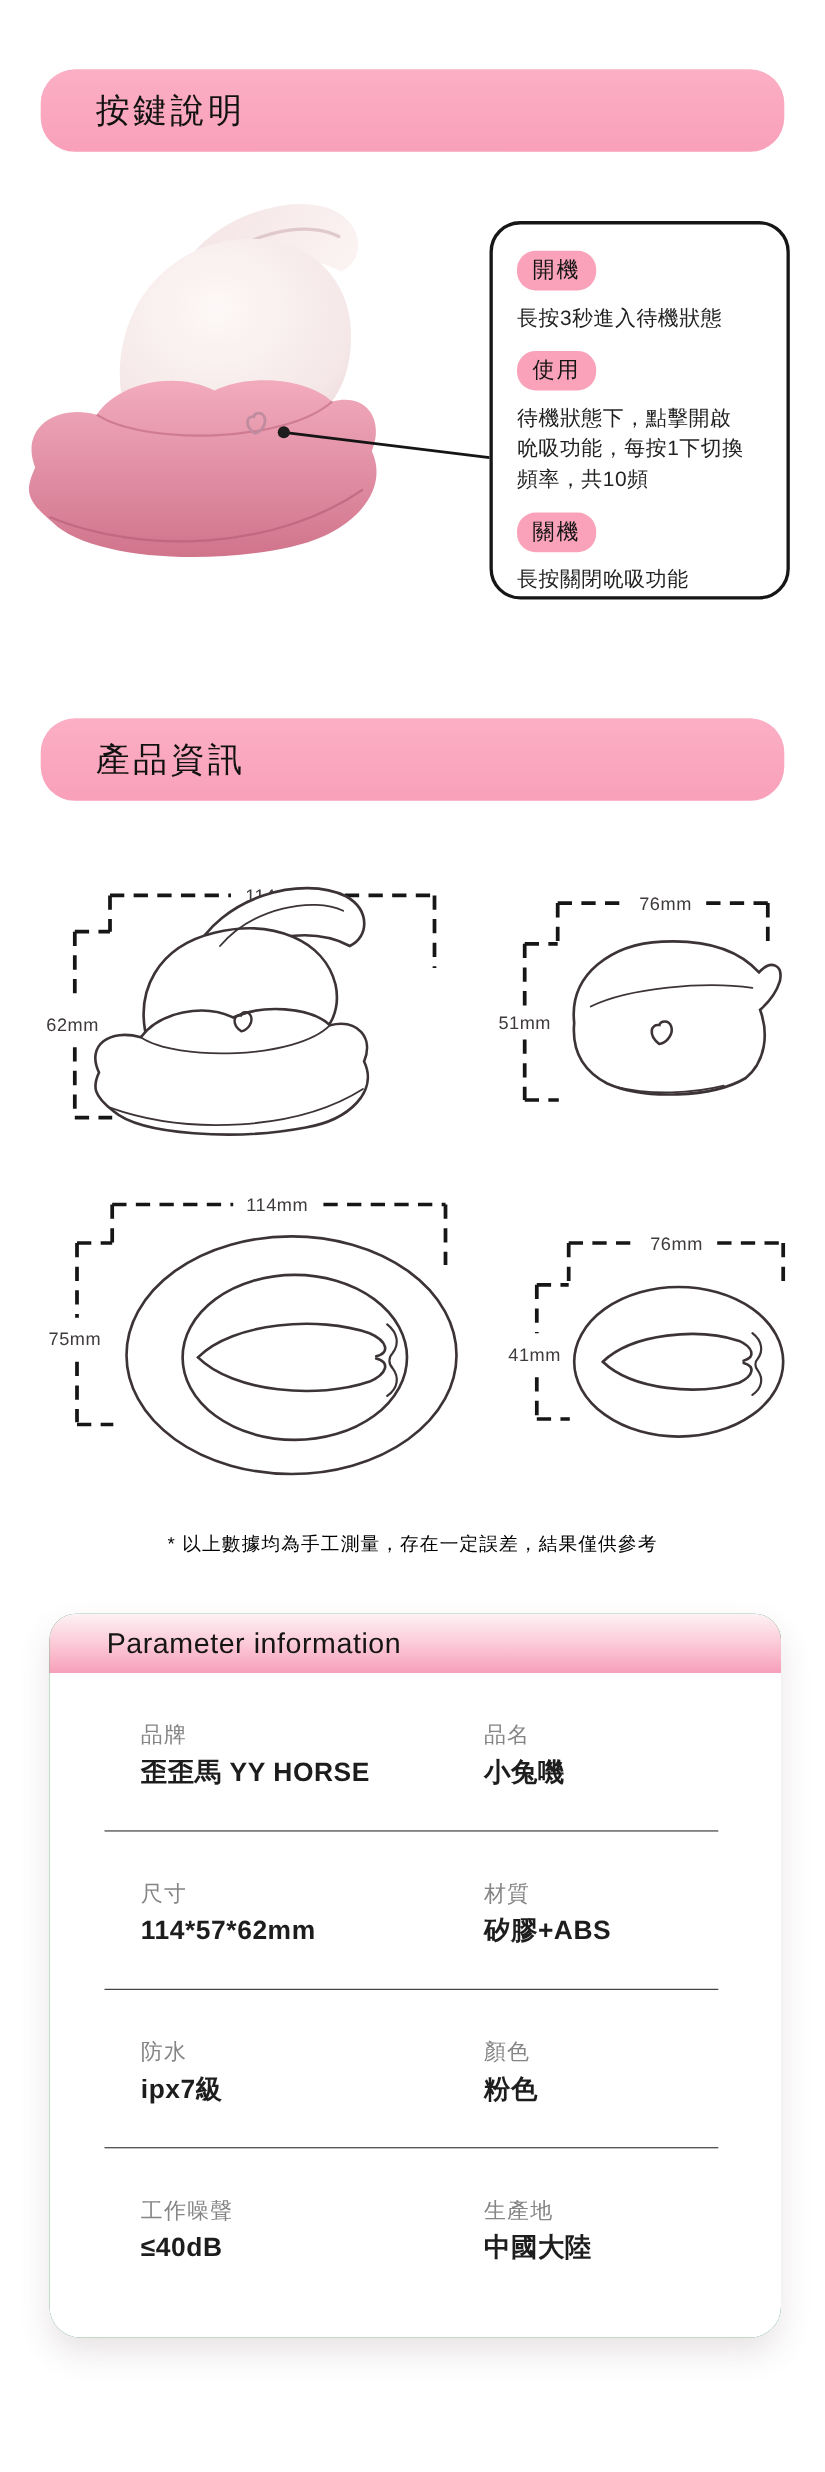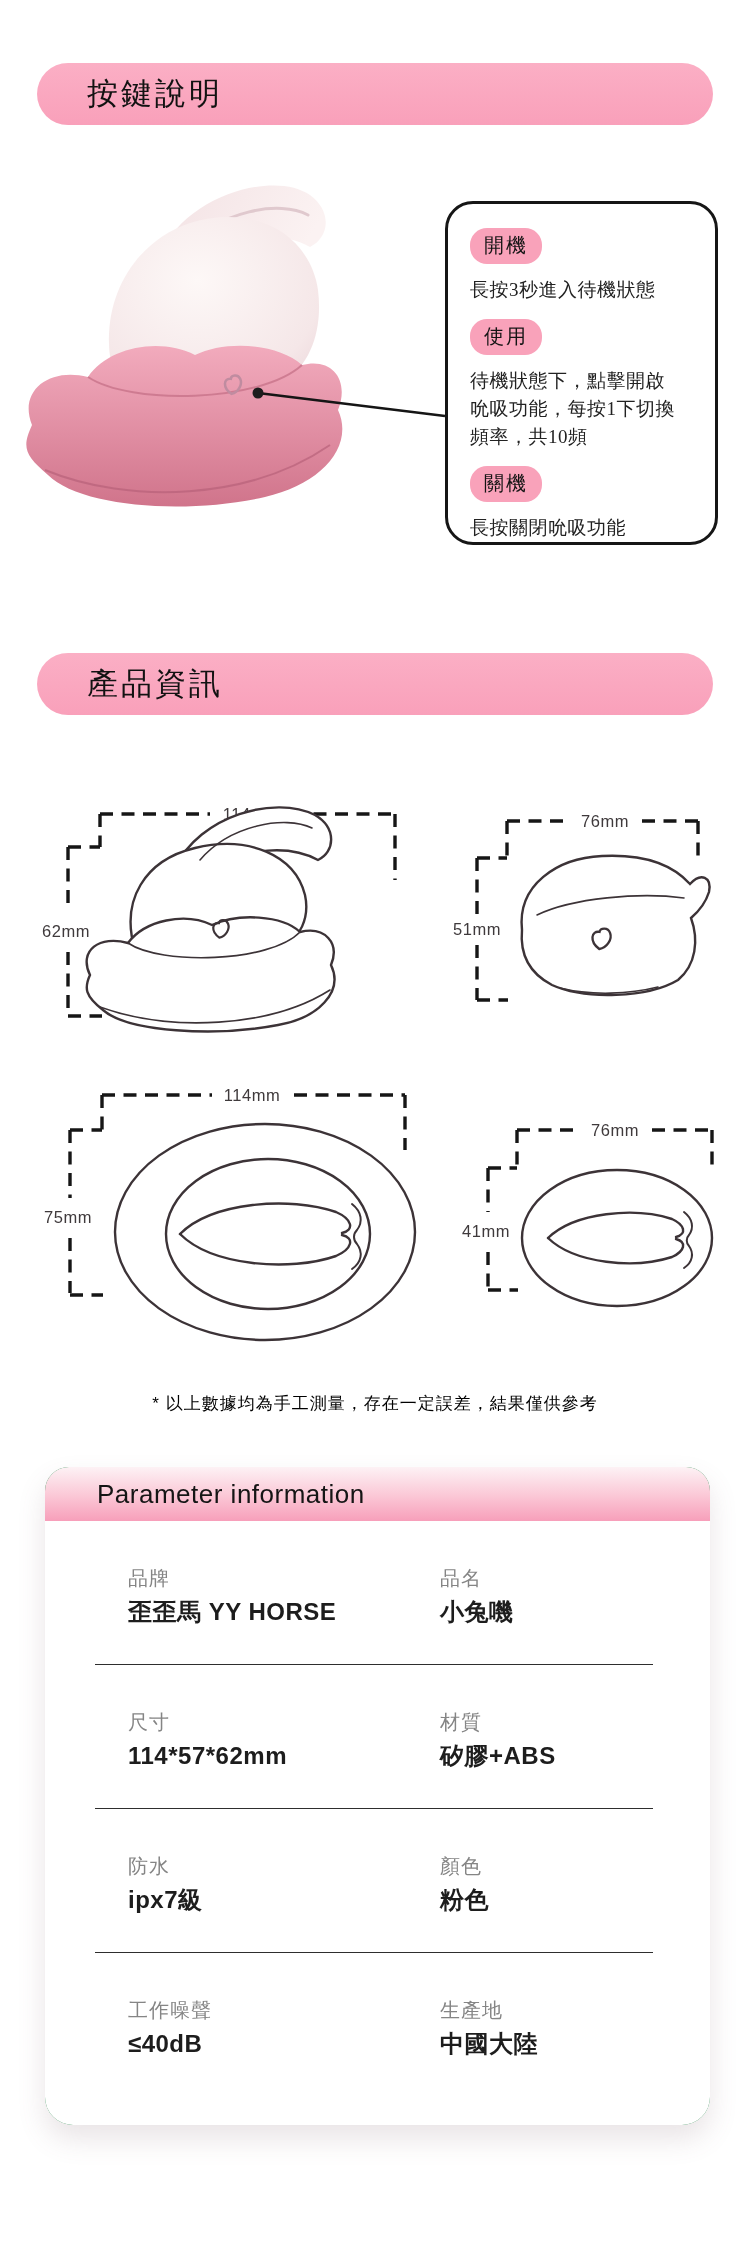--- a/index.html
+++ b/index.html
@@ -1,36 +1,36 @@
 <!DOCTYPE html>
 <html><head>
 <meta charset="utf-8">
 <style>
   * { margin:0; padding:0; box-sizing:border-box; }
   html,body { background:#ffffff; }
   body { font-family:"Liberation Sans","DejaVu Sans",sans-serif; color:#1a1a1a; }
   .page { position:relative; width:750px; height:2247px; margin:0 auto; background:#ffffff; overflow:hidden; }
 
   
-  .section-bar { position:absolute; left:37px; width:676px; height:62px; border-radius:31px;
+  .section-bar { position:absolute; left:37px; width:676px; height:75px; border-radius:31px;
     background:linear-gradient(180deg,#fbafc5 0%,#f9a0ba 100%);
     display:flex; align-items:center; padding-left:50px; }
   .section-bar .bar-title { font-size:31px; font-weight:500; letter-spacing:3px; color:#121212; }
   #bar-1 { top:63px; } #bar-2 { top:637px;margin-top:16px; }
 
   
   .hero-svg { position:absolute; left:0; top:150px; }
 
   
   .callout { position:absolute; left:445px; top:201px; width:273px; height:344px;
     border:3px solid #161616; border-radius:28px; background:#ffffff; padding:24px 20px 0 22px; }
   .pill { display:inline-block; background:#f9a2ba; color:#141414; font-size:20px; font-weight:500;
     letter-spacing:2px; padding:4px 14px 5px; border-radius:17px; margin-bottom:12px;text-align:center; }
   .callout-desc { font-size:19px; line-height:28px; color:#222; letter-spacing:0.5px; margin-bottom:15px; }
-  .callout-desc div { white-space:nowrap;font-family:Liberation Serif, serif; }
+  .callout-desc div { white-space:nowrap; }
 
   
   .drawings-svg { position:absolute; left:0; top:760px; }
   .dim-label { font-family:"Liberation Sans","DejaVu Sans",sans-serif; font-size:16.5px; fill:#3f3a3c; letter-spacing:0.5px; }
 
   
   .footnote { position:absolute; left:0; top:1392px; width:750px; text-align:center;
     font-size:17px; color:#000000; letter-spacing:1px; }
 
   

